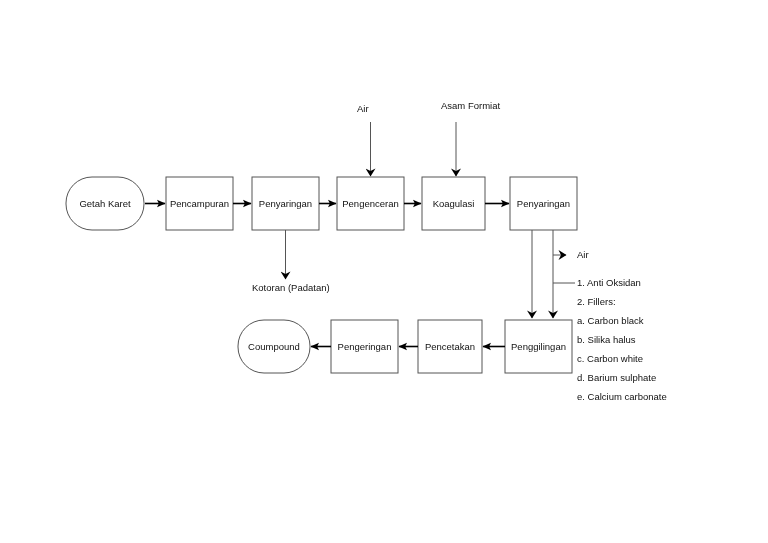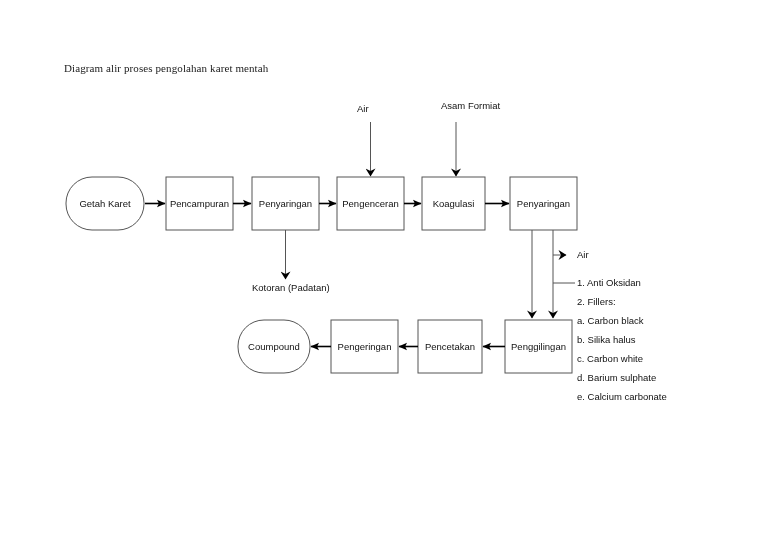--- a/index.html
+++ b/index.html
@@ -72,21 +72,20 @@
     font-family: "Liberation Sans", sans-serif;
     font-size: 9.5px;
     fill: #111111;
   }
 </style>
 </head>
 <body>
 
 <div id="canvas">
 
-  <div id="diagram-title">Diagram alir proses pengolahan karet mentah</div>
 
   <svg id="flow" viewBox="0 0 768 543">
 
     <defs>
       <marker id="arrowSolid" markerWidth="9" markerHeight="9" refX="8" refY="4.5" orient="auto" markerUnits="userSpaceOnUse">
         <path d="M0,0.7 L8.5,4.5 L0,8.3 L1.8,4.5 Z" fill="#000000"></path>
       </marker>
       <marker id="arrowThin" markerWidth="9" markerHeight="10" refX="8" refY="5" orient="auto" markerUnits="userSpaceOnUse">
         <path d="M0.5,0 L8.5,5 L0.5,10 L3,5 Z" fill="#000000"></path>
       </marker>

